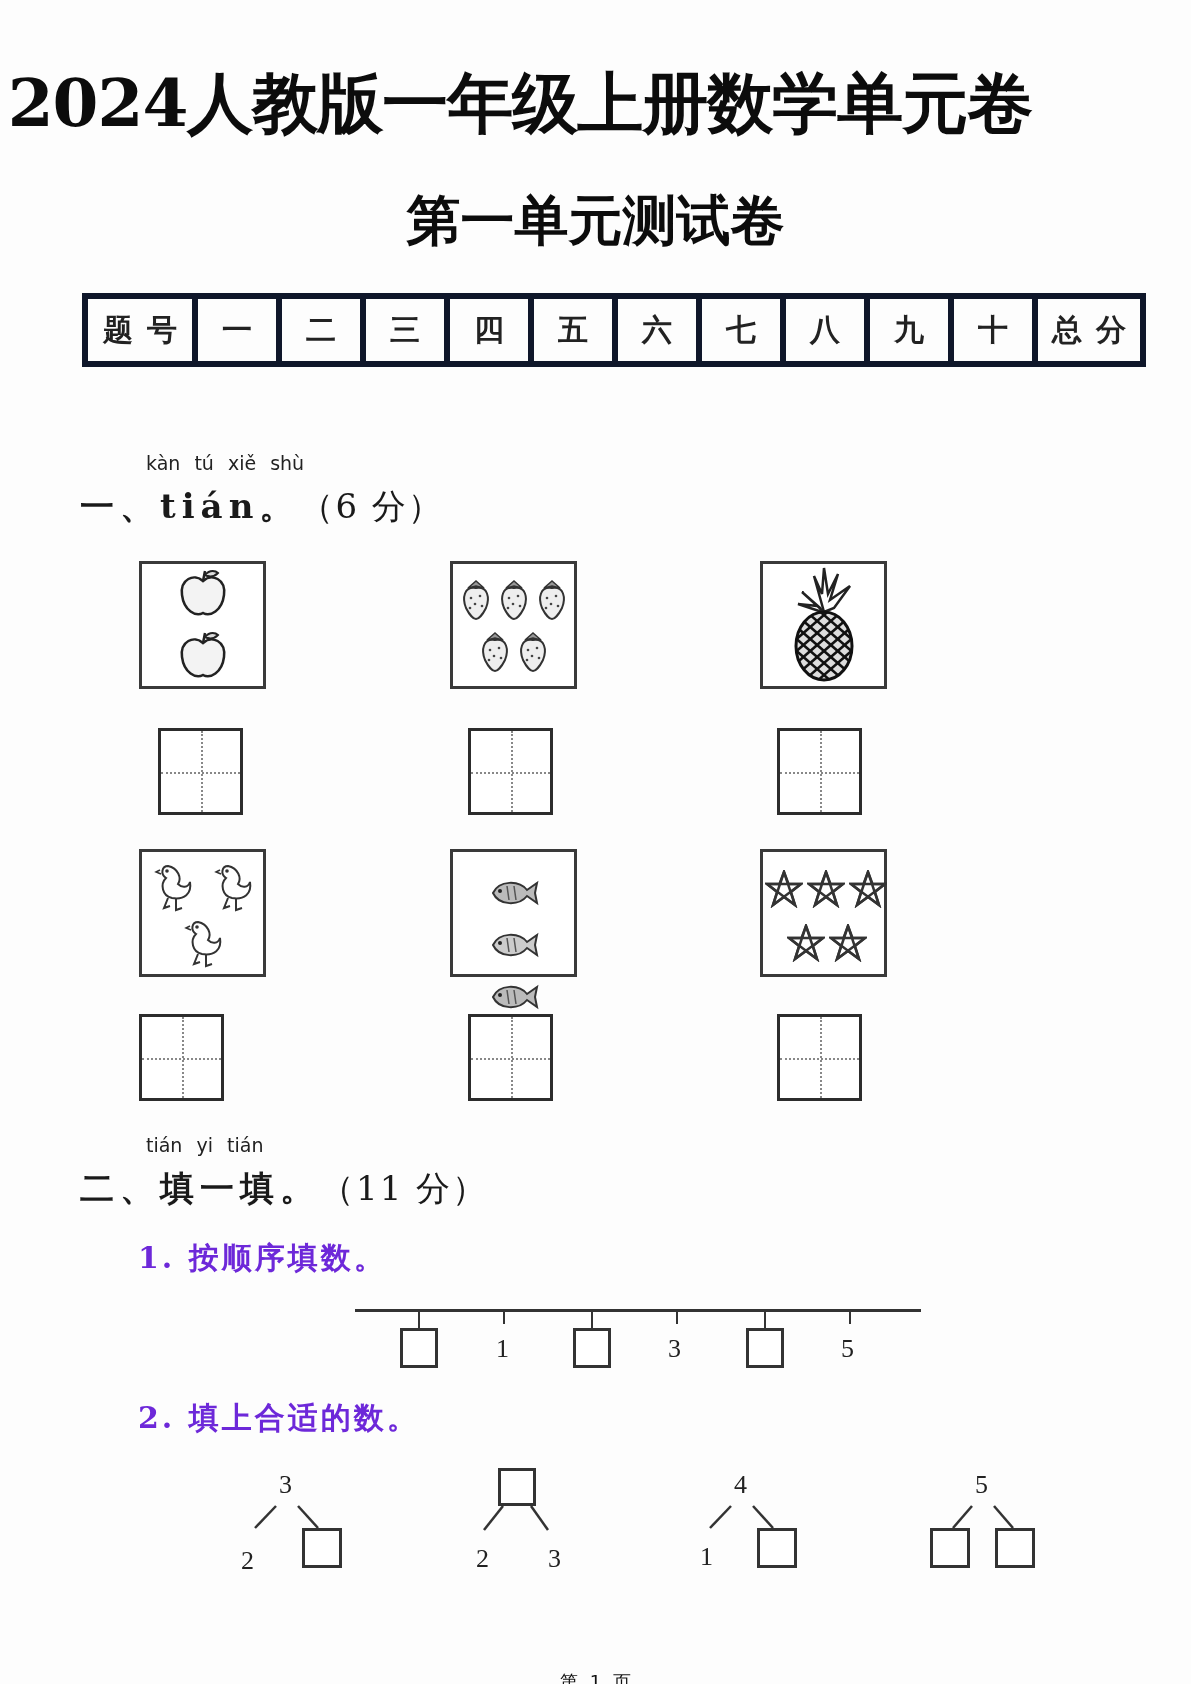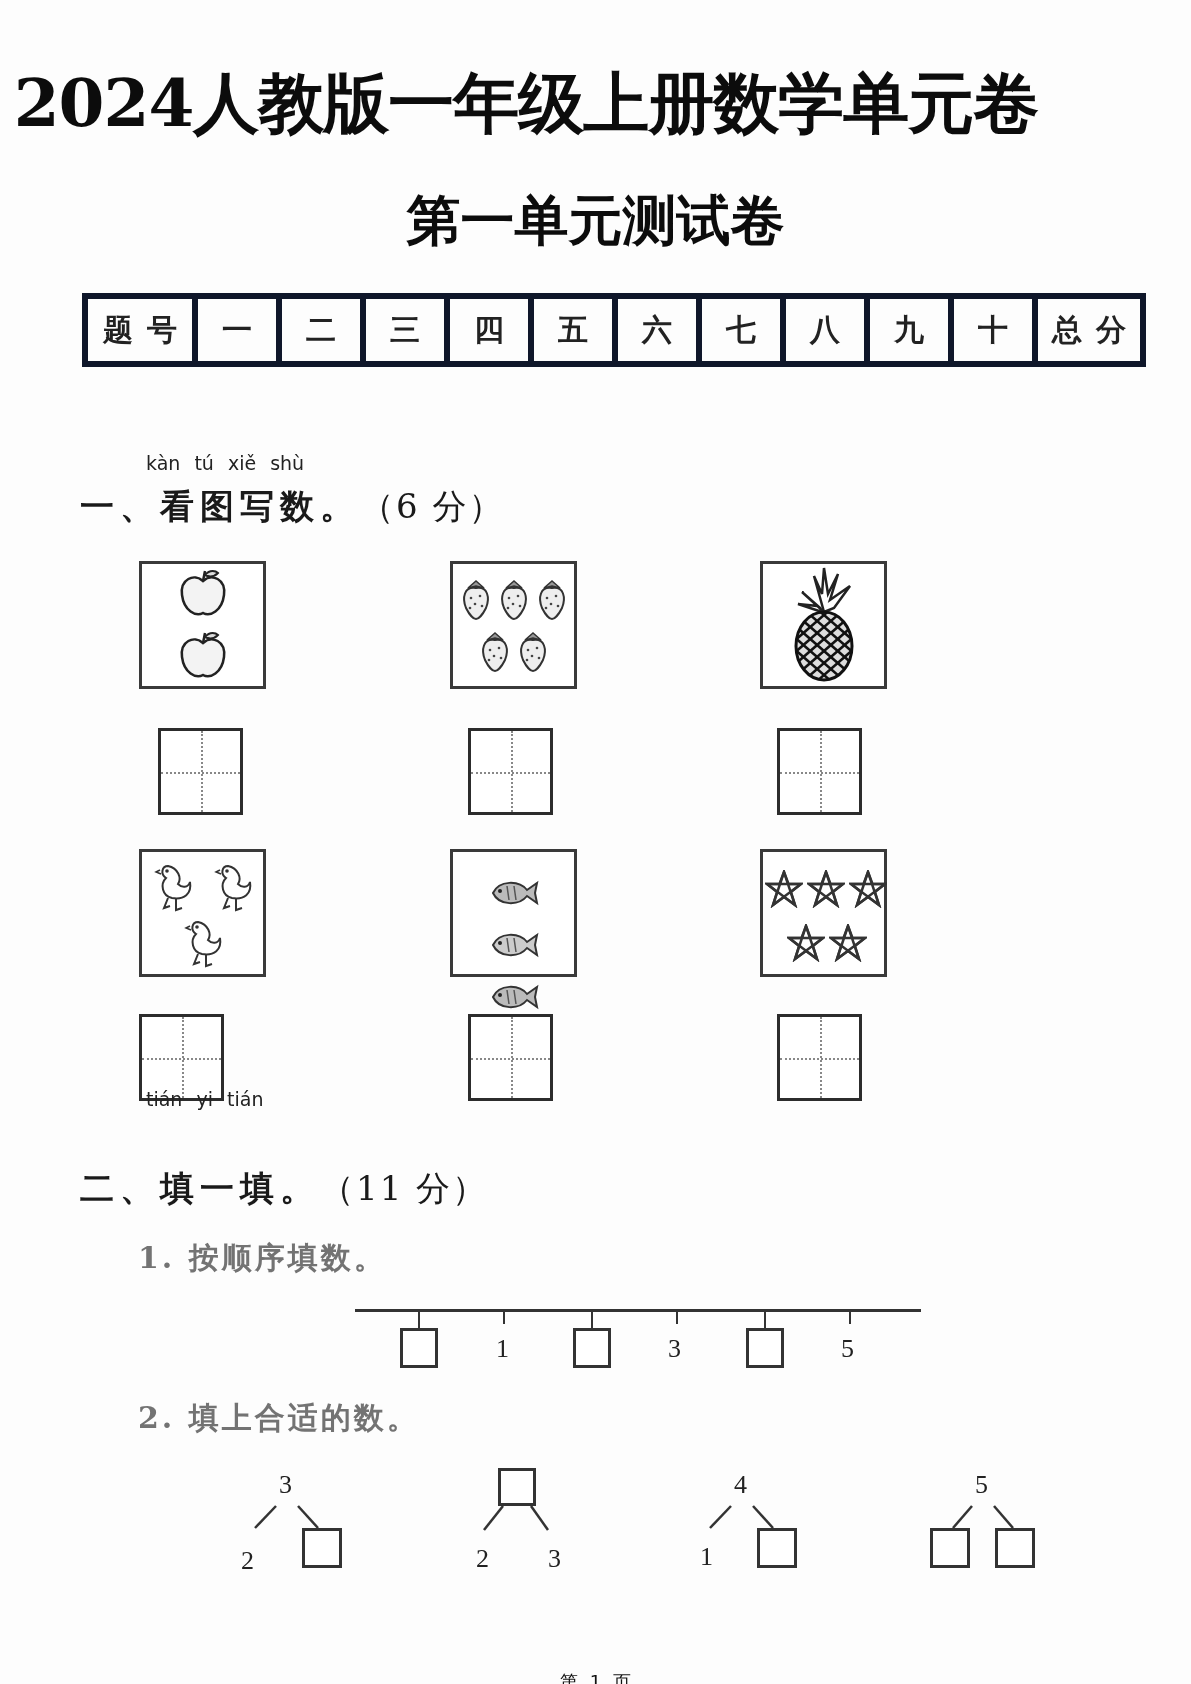--- a/index.html
+++ b/index.html
@@ -4,21 +4,21 @@
 <style>
   html, body { margin: 0; padding: 0; background: #fdfdfd; }
   body {
     width: 1191px; height: 1684px; position: relative; overflow: hidden;
     font-family: "DejaVu Serif", "Liberation Serif", serif; color: #111;
   }
   .abs { position: absolute; }
   .title {
     left: 0; width: 1040px; top: 58px; text-align: center;
     font-size: 66px; font-weight: bold; letter-spacing: -1px; line-height: 90px;
-    font-family: "DejaVu Serif", serif; color: #0c0c0c; padding-left: 6px;
+    font-family: "DejaVu Serif", serif; color: #0c0c0c;
   }
   .subtitle {
     left: 0; width: 1191px; top: 180px; text-align: center;
     font-size: 54px; font-weight: bold; line-height: 80px;
     font-family: "DejaVu Serif", serif; color: #0c0c0c;
   }
   table.score {
     position: absolute; left: 82px; top: 293px; border-collapse: collapse;
     border: 3px solid #333;
   }
@@ -49,21 +49,21 @@
   .write-box {
     border: 3px solid #2c2c2c; width: 85px; height: 87px; box-sizing: border-box; background: #fff;
   }
   .write-box::before, .write-box::after {
     content: ""; position: absolute; border-color: #888; border-style: dotted;
   }
   .write-box::before { left: 50%; top: 0; bottom: 0; border-width: 0 0 0 2px; }
   .write-box::after { top: 50%; left: 0; right: 0; border-width: 2px 0 0 0; }
 
   .sub-q {
-    font-size: 30px; font-weight: bold; color: #737373; letter-spacing: 3px;
+    font-size: 30px; font-weight: bold; color: #6d28d9; letter-spacing: 3px;
     font-family: "DejaVu Serif", serif;
   }
   .fill-box { border: 3px solid #333; width: 36px; height: 36px; box-sizing: border-box; background: #fff; }
   .num { font-size: 26px; font-family: "Liberation Serif", "DejaVu Serif", serif; color: #222; }
   .line { background: #333; }
   .page-footer {
     left: 0; width: 1191px; top: 1626px; text-align: center; font-size: 18px;
     font-family: "DejaVu Sans", sans-serif; color: #111; word-spacing: 6px; margin-top: 44px;
   }
   svg { display: block; }
@@ -88,21 +88,21 @@
     <td class="col">八</td>
     <td class="col">九</td>
     <td class="col">十</td>
     <td class="total">总分</td>
   </tr>
 </tbody>
   </table>
 
 <div class="abs pinyin" style="left:146px; top:452px;">kàn tú xiě shù</div>
 <div class="abs section-title" style="left:80px; top:484px;">
-  <span>一、</span><span>看图写数。</span><span class="score-note">（6 分）</span>
+  <span>一、</span><span>tián。</span><span class="score-note">（6 分）</span>
 </div>
 
 <div class="abs pic-box" style="left:139px; top:561px; flex-direction:column; flex-wrap:nowrap; align-items:center; gap:8px;">
   <svg width="54" height="54" viewBox="0 0 54 54">
       <path d="M27 14 C18 6 4 12 6 28 C8 44 20 50 27 46 C34 50 46 44 48 28 C50 12 36 6 27 14 Z" fill="#f3f3f3" stroke="#222" stroke-width="2.5"></path>
       <path d="M27 14 L29 4" stroke="#222" stroke-width="2.5"></path>
       <path d="M29 8 C34 2 40 4 42 6 C38 10 33 10 29 8 Z" fill="#ddd" stroke="#222" stroke-width="2"></path>
     </svg>
   <svg width="54" height="54" viewBox="0 0 54 54">
       <path d="M27 14 C18 6 4 12 6 28 C8 44 20 50 27 46 C34 50 46 44 48 28 C50 12 36 6 27 14 Z" fill="#f3f3f3" stroke="#222" stroke-width="2.5"></path>
@@ -254,21 +254,21 @@
   <svg class="abs" style="left:66px; top:72px;" width="38" height="38" viewBox="0 0 38 38">
       <polygon points="19,2 23.5,14 36,14 26,22 30,35 19,27 8,35 12,22 2,14 14.5,14" fill="none" stroke="#333" stroke-width="2.5"></polygon>
       <polygon points="19,2 8,35 36,14 2,14 30,35" fill="none" stroke="#333" stroke-width="2.5"></polygon>
     </svg>
 </div>
 
 <div class="abs write-box" style="left:139px; top:1014px;"></div>
 <div class="abs write-box" style="left:468px; top:1014px;"></div>
 <div class="abs write-box" style="left:777px; top:1014px;"></div>
 
-<div class="abs pinyin" style="left:146px; top:1088px;">tián yi tián</div>
+<div class="abs pinyin" style="left:146px; top:1134px;">tián yi tián</div>
 <div class="abs section-title" style="left:80px; top:1166px;">
   <span>二、</span><span>填一填。</span><span class="score-note">（11 分）</span>
 </div>
 
 <div class="abs sub-q" style="left:138px; top:1238px;">1. 按顺序填数。</div>
 
 <div class="abs" style="left:355px; top:1300px; width:566px; height:70px;">
   <div class="abs line" style="left:0; top:9px; width:566px; height:3px;"></div>
   <div class="abs line" style="left:63px; top:10px; width:2px; height:18px;"></div>
   <div class="abs fill-box" style="left:45px; top:28px; width:38px; height:40px;"></div>

